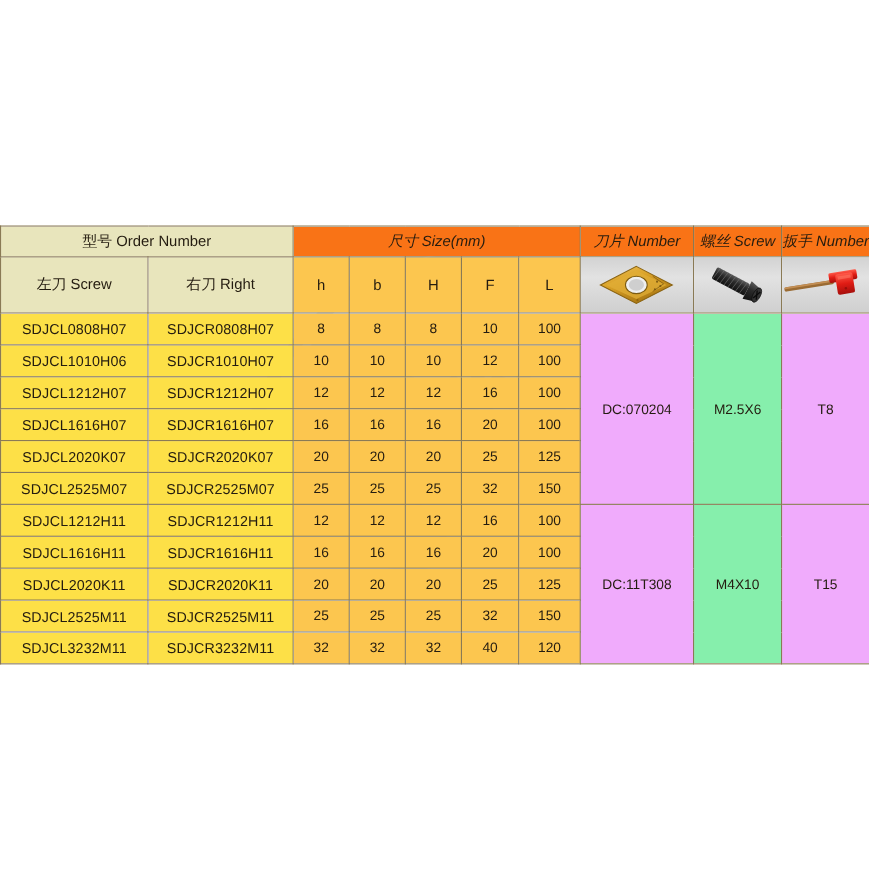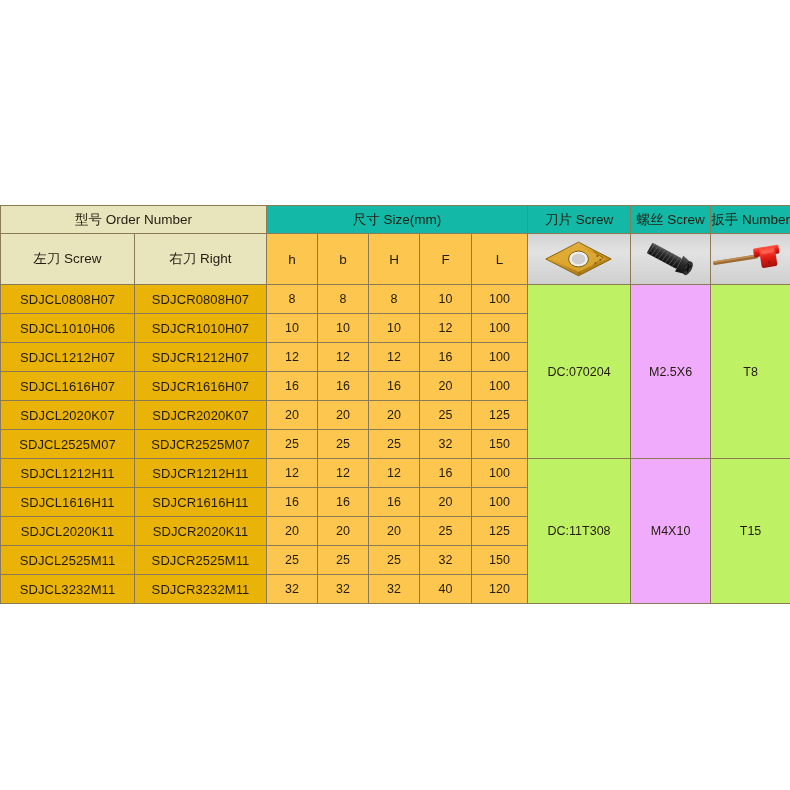--- a/index.html
+++ b/index.html
@@ -50,34 +50,34 @@
     border: 1px solid #8a7a55;
     padding: 0;
     text-align: center;
     vertical-align: middle;
     font-weight: normal;
     white-space: nowrap;
     overflow: hidden;
   }
 
   .hdr-beige { background: #e8e5bc; height: 27px; font-size: 13.5px; }
-  .hdr-orange { background: #14b8a6; height: 27px; font-size: 13.5px; }
+  .hdr-orange { background: #f97316; height: 27px; font-size: 13.5px; font-style: italic; }
   .sub-beige { background: #e8e5bc; height: 50px; font-size: 13.5px; }
   .sub-orange { background: #fcc64f; height: 50px; font-size: 13.5px; }
   .pic-cell {
     height: 50px;
     background: linear-gradient(180deg,#d3d3d3 0%,#e2e2e2 35%,#cfcfcf 100%);
     position: relative;
   }
 
-  .cell-beige { background: #eab308; height: 28px; }
+  .cell-beige { background: #fde047; height: 28px; }
   .cell-orange { background: #fcc64f; height: 28px; }
 
-  .merge-beige { background: #bef264; }
-  .merge-white { background: #f0abfc; }
+  .merge-beige { background: #f0abfc; }
+  .merge-white { background: #86efac; }
 
   .name-cell { font-size: 13px; letter-spacing: 0.1px; }
   .num-cell { font-size: 12.5px; }
 
   
   .art { position:absolute; left:0; top:0; width:100%; height:100%; }
   .art svg { display:block; width:100%; height:100%; }
 </style>
 </head>
 <body>
@@ -115,21 +115,21 @@
       <col style="width:56px">
       <col style="width:103px">
       <col style="width:80px">
       <col style="width:80px">
     </colgroup>
 
     <thead>
       <tr>
         <th class="hdr-beige" colspan="2">型号 Order Number</th>
         <th class="hdr-orange" colspan="5">尺寸 Size(mm)</th>
-        <th class="hdr-orange">刀片 Screw</th>
+        <th class="hdr-orange">刀片 Number</th>
         <th class="hdr-orange">螺丝 Screw</th>
         <th class="hdr-orange">扳手 Number</th>
       </tr>
       <tr>
         <th class="sub-beige">左刀 Screw</th>
         <th class="sub-beige">右刀 Right</th>
         <th class="sub-orange">h</th>
         <th class="sub-orange">b</th>
         <th class="sub-orange">H</th>
         <th class="sub-orange">F</th>

